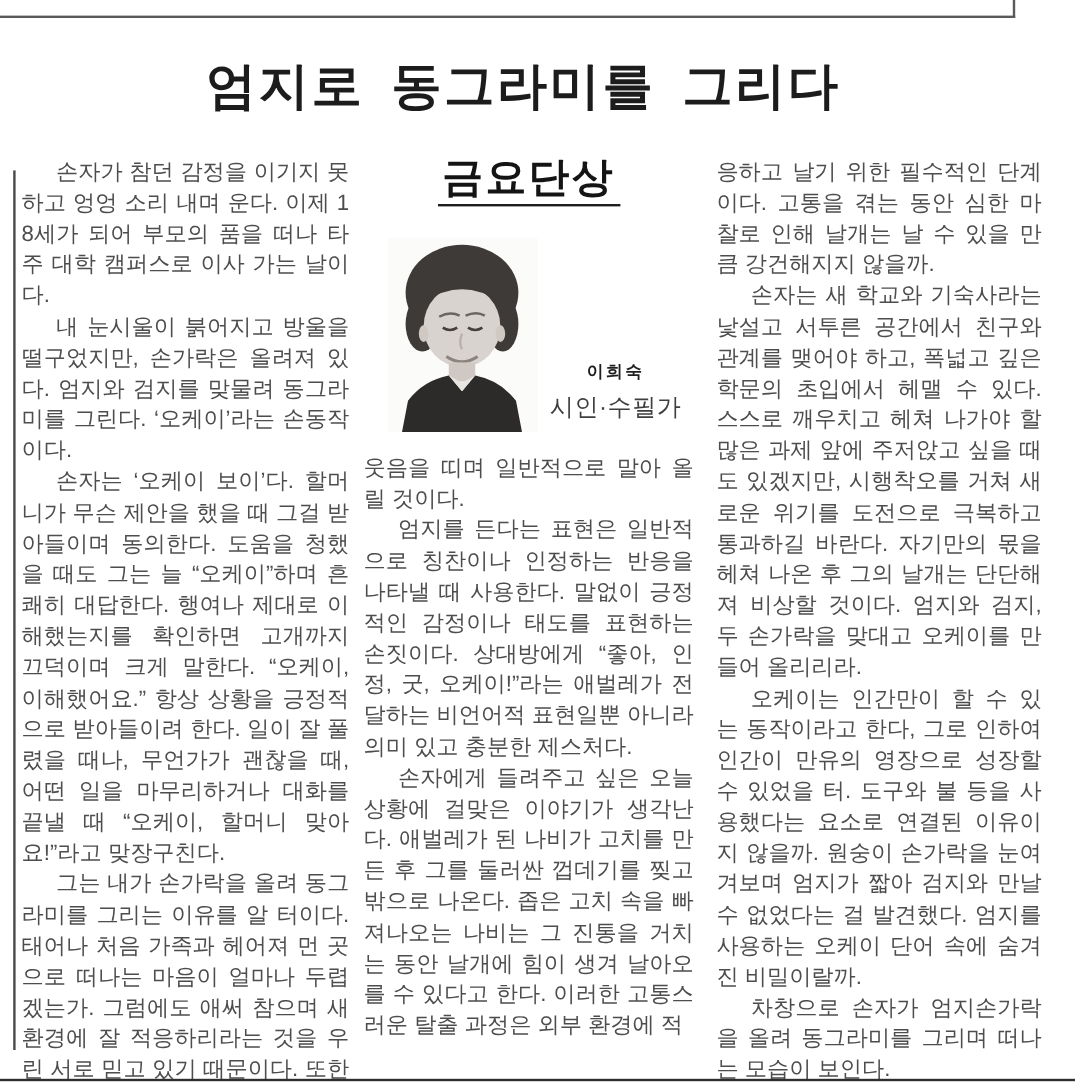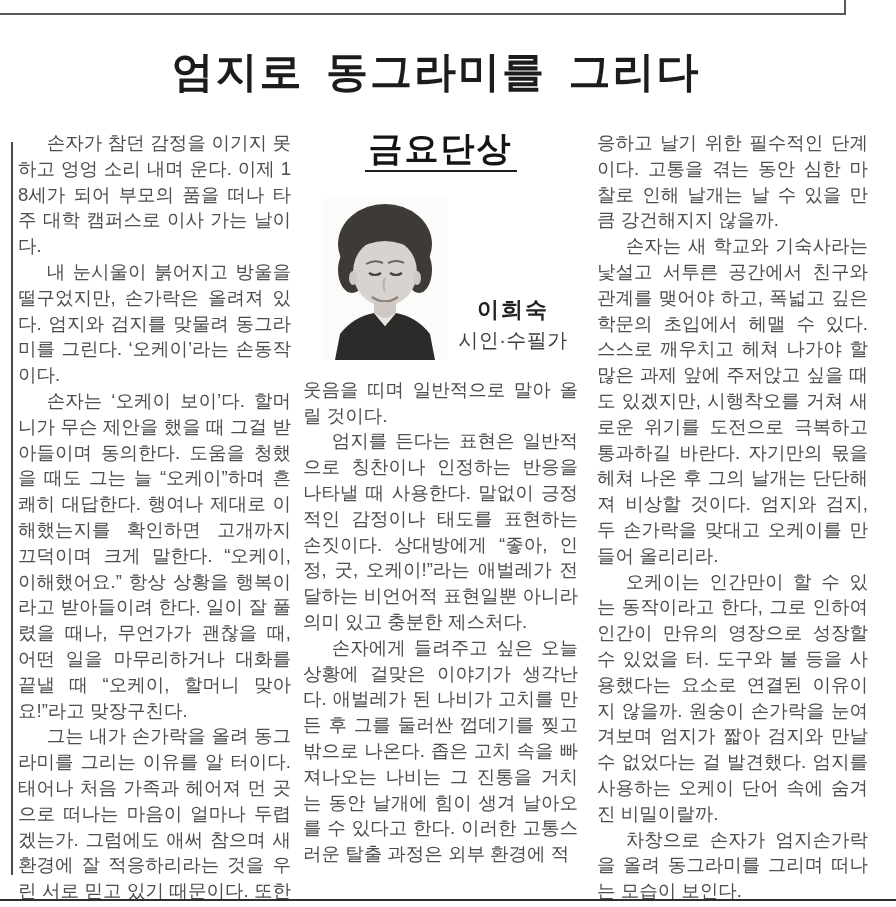--- a/index.html
+++ b/index.html
@@ -45,41 +45,41 @@
   }
 
   .byline-wrap { display:flex; margin-top:26px; height:162px; }
   .photo { width:125px; height:162px; margin-left:20px; flex:none; background:#fcfcfb; }
   .photo svg { display:block; width:100%; height:100%; }
   .byline {
     flex:1; display:flex; flex-direction:column;
     justify-content:flex-end; align-items:center;
     padding-bottom:6px;
   }
-  .author-name { font-size:22px; font-weight:700; color:#1f1f1f; letter-spacing:2px; }
+  .author-name { font-size:14px; font-weight:700; color:#1f1f1f; letter-spacing:2px; }
   .author-role { font-size:20px; color:#3f3f3f; margin-top:5px; letter-spacing:0.5px; }
 
   .col2 .body-text { margin-top:17px; }
 </style>
 </head>
 <body>
 
 <div class="page">
 
   <div class="rule-top"></div>
   <div class="rule-top-stub"></div>
 
   <h1 class="headline">엄지로 동그라미를 그리다</h1>
 
   <div class="vrule"></div>
 
   <div class="col col1">
     <p>손자가 참던 감정을 이기지 못하고 엉엉 소리 내며 운다. 이제 18세가 되어 부모의 품을 떠나 타 주 대학 캠퍼스로 이사 가는 날이다.</p>
     <p>내 눈시울이 붉어지고 방울을 떨구었지만, 손가락은 올려져 있다. 엄지와 검지를 맞물려 동그라미를 그린다. ‘오케이’라는 손동작이다.</p>
-    <p>손자는 ‘오케이 보이’다. 할머니가 무슨 제안을 했을 때 그걸 받아들이며 동의한다. 도움을 청했을 때도 그는 늘 “오케이”하며 흔쾌히 대답한다. 행여나 제대로 이해했는지를 확인하면 고개까지 끄덕이며 크게 말한다. “오케이, 이해했어요.” 항상 상황을 행복이라고 받아들이려 한다. 일이 잘 풀렸을 때나, 무언가가 괜찮을 때, 어떤 일을 마무리하거나 대화를 끝낼 때 “오케이, 할머니 맞아요!”라고 맞장구친다.</p>
+    <p>손자는 ‘오케이 보이’다. 할머니가 무슨 제안을 했을 때 그걸 받아들이며 동의한다. 도움을 청했을 때도 그는 늘 “오케이”하며 흔쾌히 대답한다. 행여나 제대로 이해했는지를 확인하면 고개까지 끄덕이며 크게 말한다. “오케이, 이해했어요.” 항상 상황을 긍정적으로 받아들이려 한다. 일이 잘 풀렸을 때나, 무언가가 괜찮을 때, 어떤 일을 마무리하거나 대화를 끝낼 때 “오케이, 할머니 맞아요!”라고 맞장구친다.</p>
     <p>그는 내가 손가락을 올려 동그라미를 그리는 이유를 알 터이다. 태어나 처음 가족과 헤어져 먼 곳으로 떠나는 마음이 얼마나 두렵겠는가. 그럼에도 애써 참으며 새 환경에 잘 적응하리라는 것을 우린 서로 믿고 있기 때문이다. 또한 앞으로 어려움을 겪어 내면서 당연한 일상의 행복이라고 만족하는</p>
   </div>
 
   <div class="col col2">
     <div class="col-header">
       <span class="hdr">금요단상</span>
     </div>
 
     <div class="byline-wrap">
       <div class="photo">

